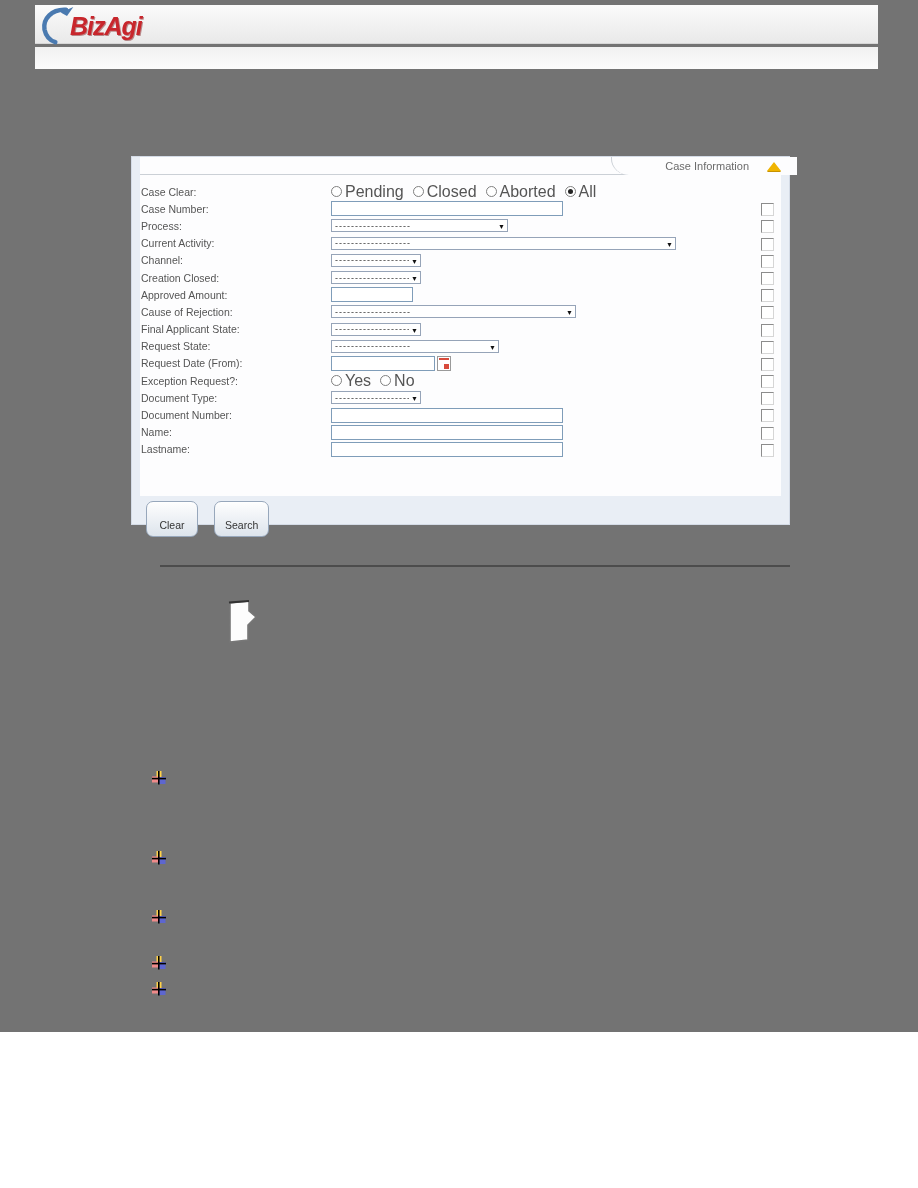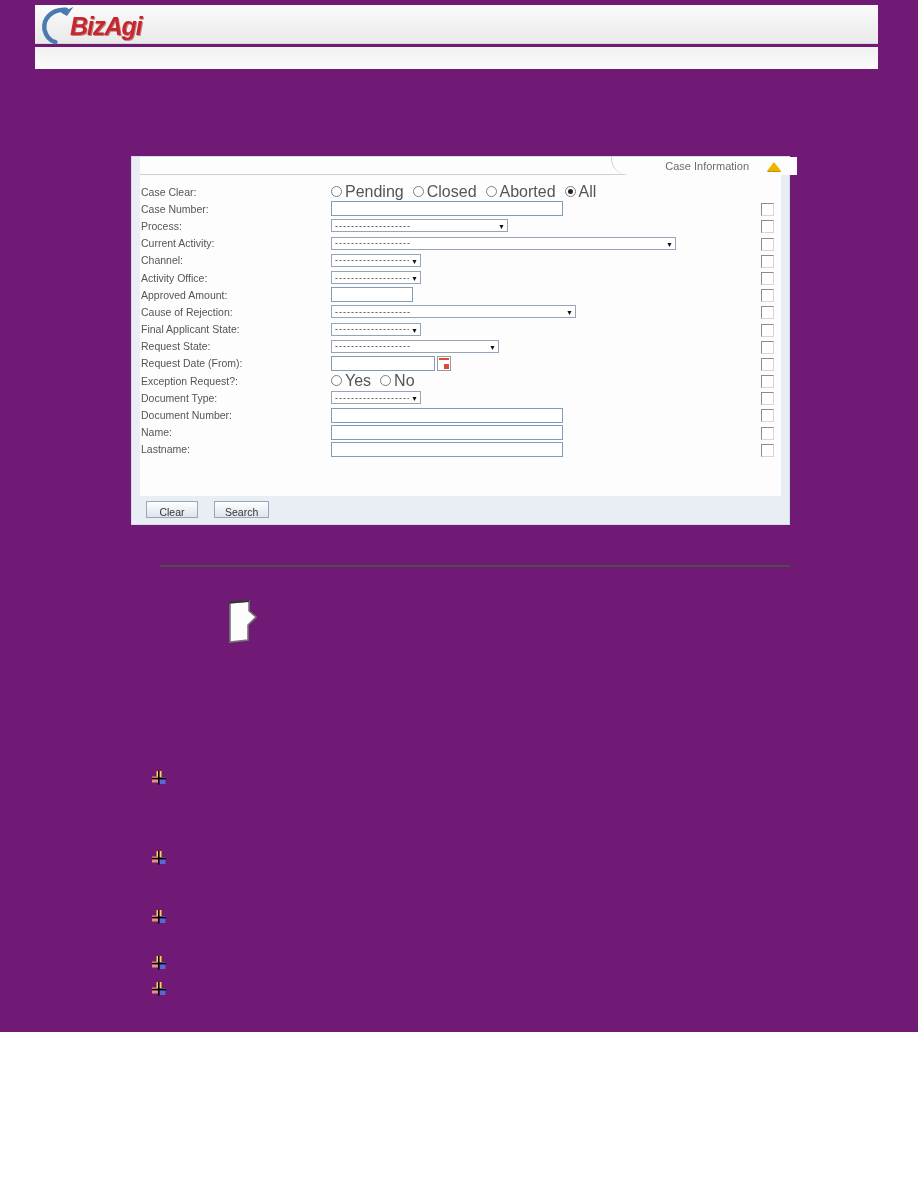--- a/index.html
+++ b/index.html
@@ -1,16 +1,16 @@
 <!DOCTYPE html>
 <html><head>
 <meta charset="utf-8">
 <style>
   html,body{margin:0;padding:0;background:#fff;}
-  #page{position:relative;width:918px;height:1032px;background:#701a75;overflow:hidden;
+  #page{position:relative;width:918px;height:1032px;background:#737373;overflow:hidden;
         font-family:"Liberation Sans","DejaVu Sans",sans-serif;}
 
   
   .header-bar{position:absolute;left:35px;top:5px;width:843px;height:38px;
     background:linear-gradient(#fbfbfb,#e9e9e9);border-bottom:1px solid #d6d6d6;}
   .logo{position:absolute;left:5px;top:1px;display:flex;align-items:center;}
   .logo-text{font-style:italic;font-weight:bold;font-size:25px;color:#c8262c;
     letter-spacing:-1px;text-shadow:1px 1px 0 rgba(120,10,14,.45);margin-left:-6px;}
   .header-strip{position:absolute;left:35px;top:47px;width:843px;height:22px;
     background:linear-gradient(#f1f1f1,#fcfcfc);}
@@ -48,22 +48,22 @@
   .fcb{position:absolute;left:629px;top:3px;width:11px;height:11px;background:#fff;
     border:1px solid #8c8c8c;border-right-color:#d6d6d6;border-bottom-color:#d6d6d6;}
   .calbtn{position:relative;width:12px;height:13px;margin-left:2px;background:#fff;
     border:1px solid #9a9a9a;display:inline-block;}
   .calrow{position:absolute;left:1px;top:1px;right:1px;height:2px;background:#d84b3c;}
   .caldot{position:absolute;right:1px;bottom:1px;width:5px;height:5px;background:#d84b3c;}
 
   
   .btnrow{position:absolute;left:14px;top:344px;display:flex;gap:16px;}
   .btn{min-width:52px;height:17px;background:linear-gradient(#fefefe,#dde4ec);
-    border:1px solid #97a7bb;border-radius:0;font-size:10.5px;color:#333;
-    font-family:inherit;padding:4px 10px;box-shadow:inset 0 1px 0 #fff;cursor:pointer;}
+    border:1px solid #97a7bb;border-radius:7px;font-size:10.5px;color:#333;
+    font-family:inherit;padding:17px 10px;box-shadow:inset 0 1px 0 #fff;cursor:pointer;}
 
   
   .rule{position:absolute;left:160px;top:565px;width:630px;height:2px;background:#4c4c4c;}
   .doc-icon{position:absolute;left:226px;top:596px;}
   .bullet{position:absolute;left:152px;width:15px;height:15px;}
   .bar1{position:absolute;left:50px;top:1113px;width:828px;height:44px;background:#f0f0f0;}
   .bar2{position:absolute;left:50px;top:1160px;width:828px;height:24px;
     background:linear-gradient(#f4f4f4,#fefefe);border-top:1px solid #e4e4e4;}
 </style>
 </head>
@@ -144,21 +144,21 @@
           <span class="flbl">Channel:</span>
           <span class="fctrl">
             <span class="sel" style="width: 90px;">
               <span class="seltxt">-------------------</span>
               <span class="selarrow">▼</span>
             </span>
           </span>
           <span class="fcb"></span>
         </div>
         <div class="frow">
-          <span class="flbl">Activity Office:</span>
+          <span class="flbl">Creation Closed:</span>
           <span class="fctrl">
             <span class="sel" style="width: 90px;">
               <span class="seltxt">-------------------</span>
               <span class="selarrow">▼</span>
             </span>
           </span>
           <span class="fcb"></span>
         </div>
         <div class="frow">
           <span class="flbl">Approved Amount:</span>

